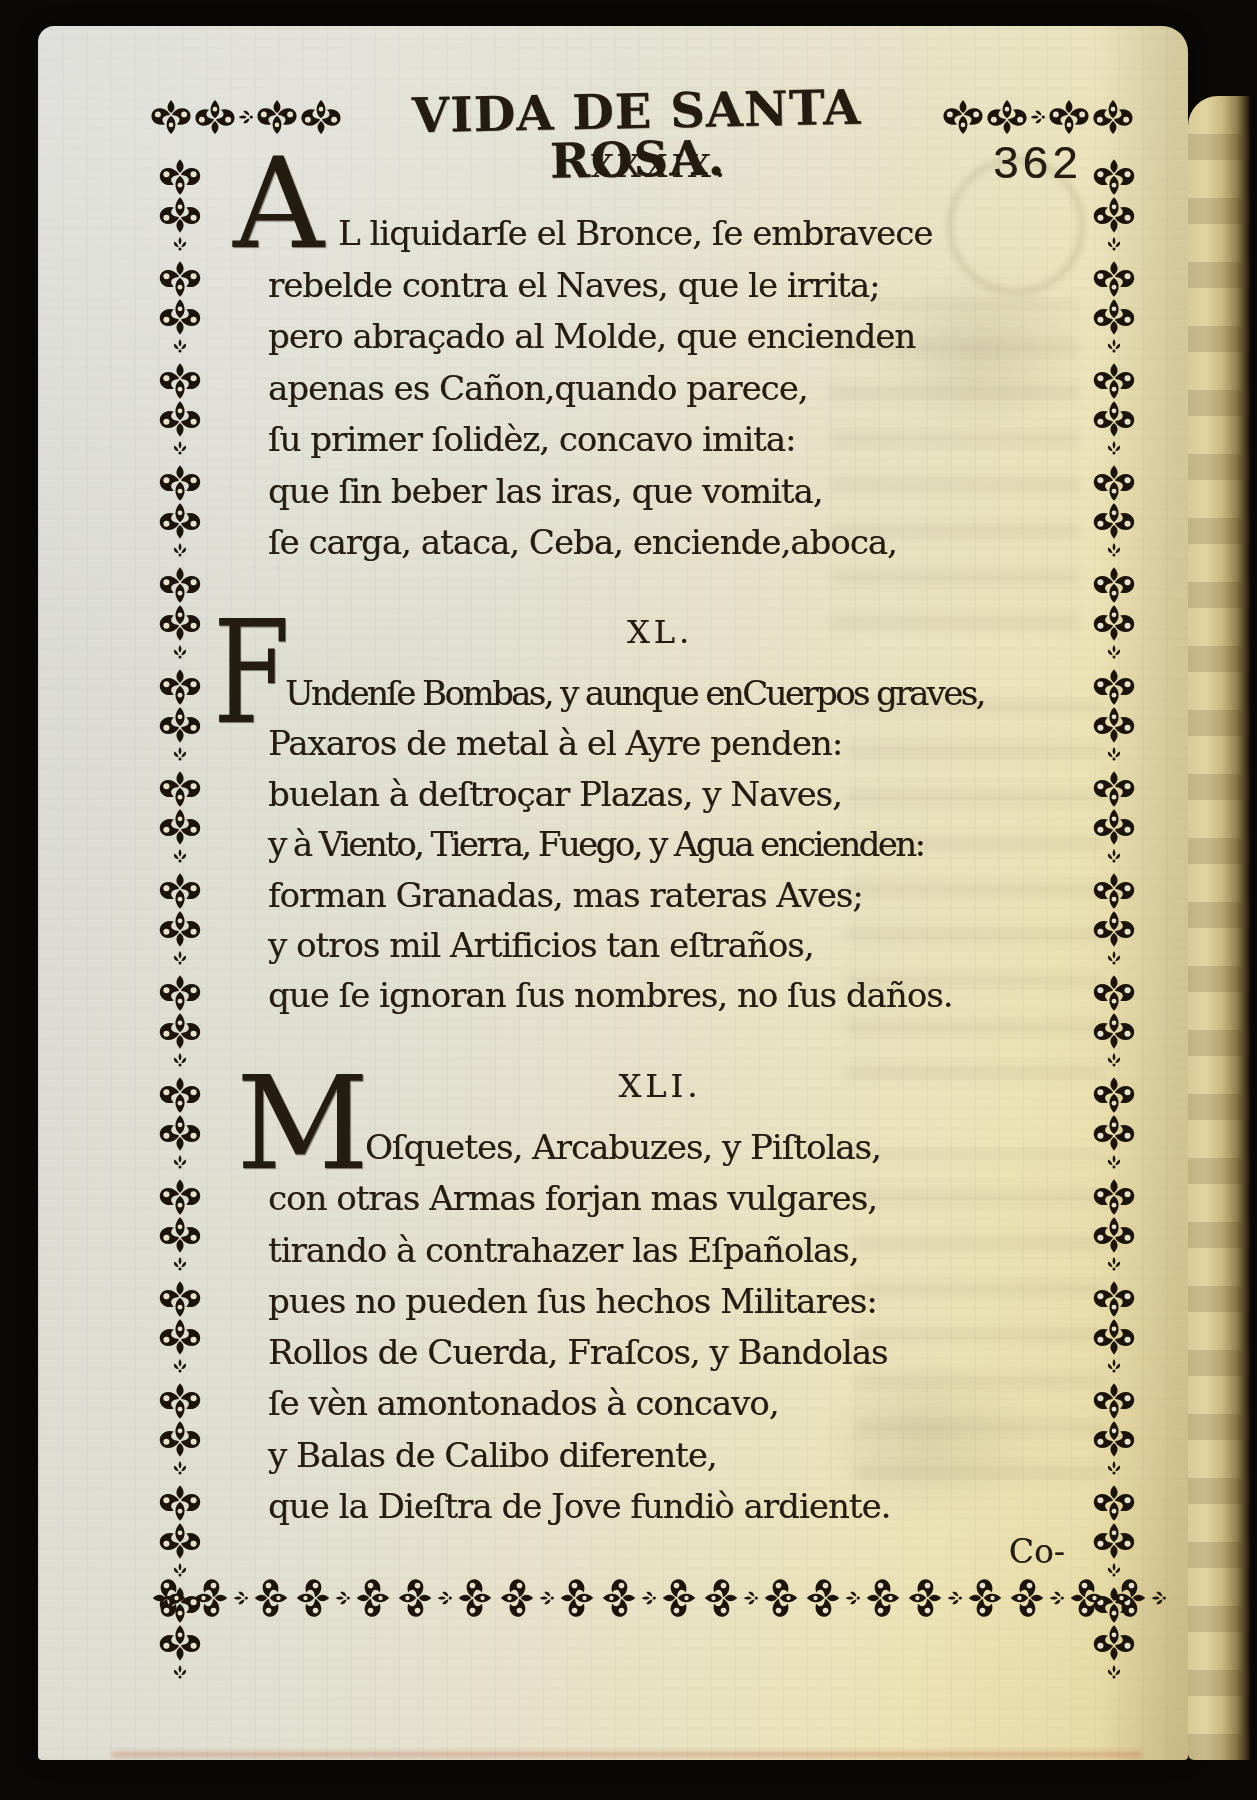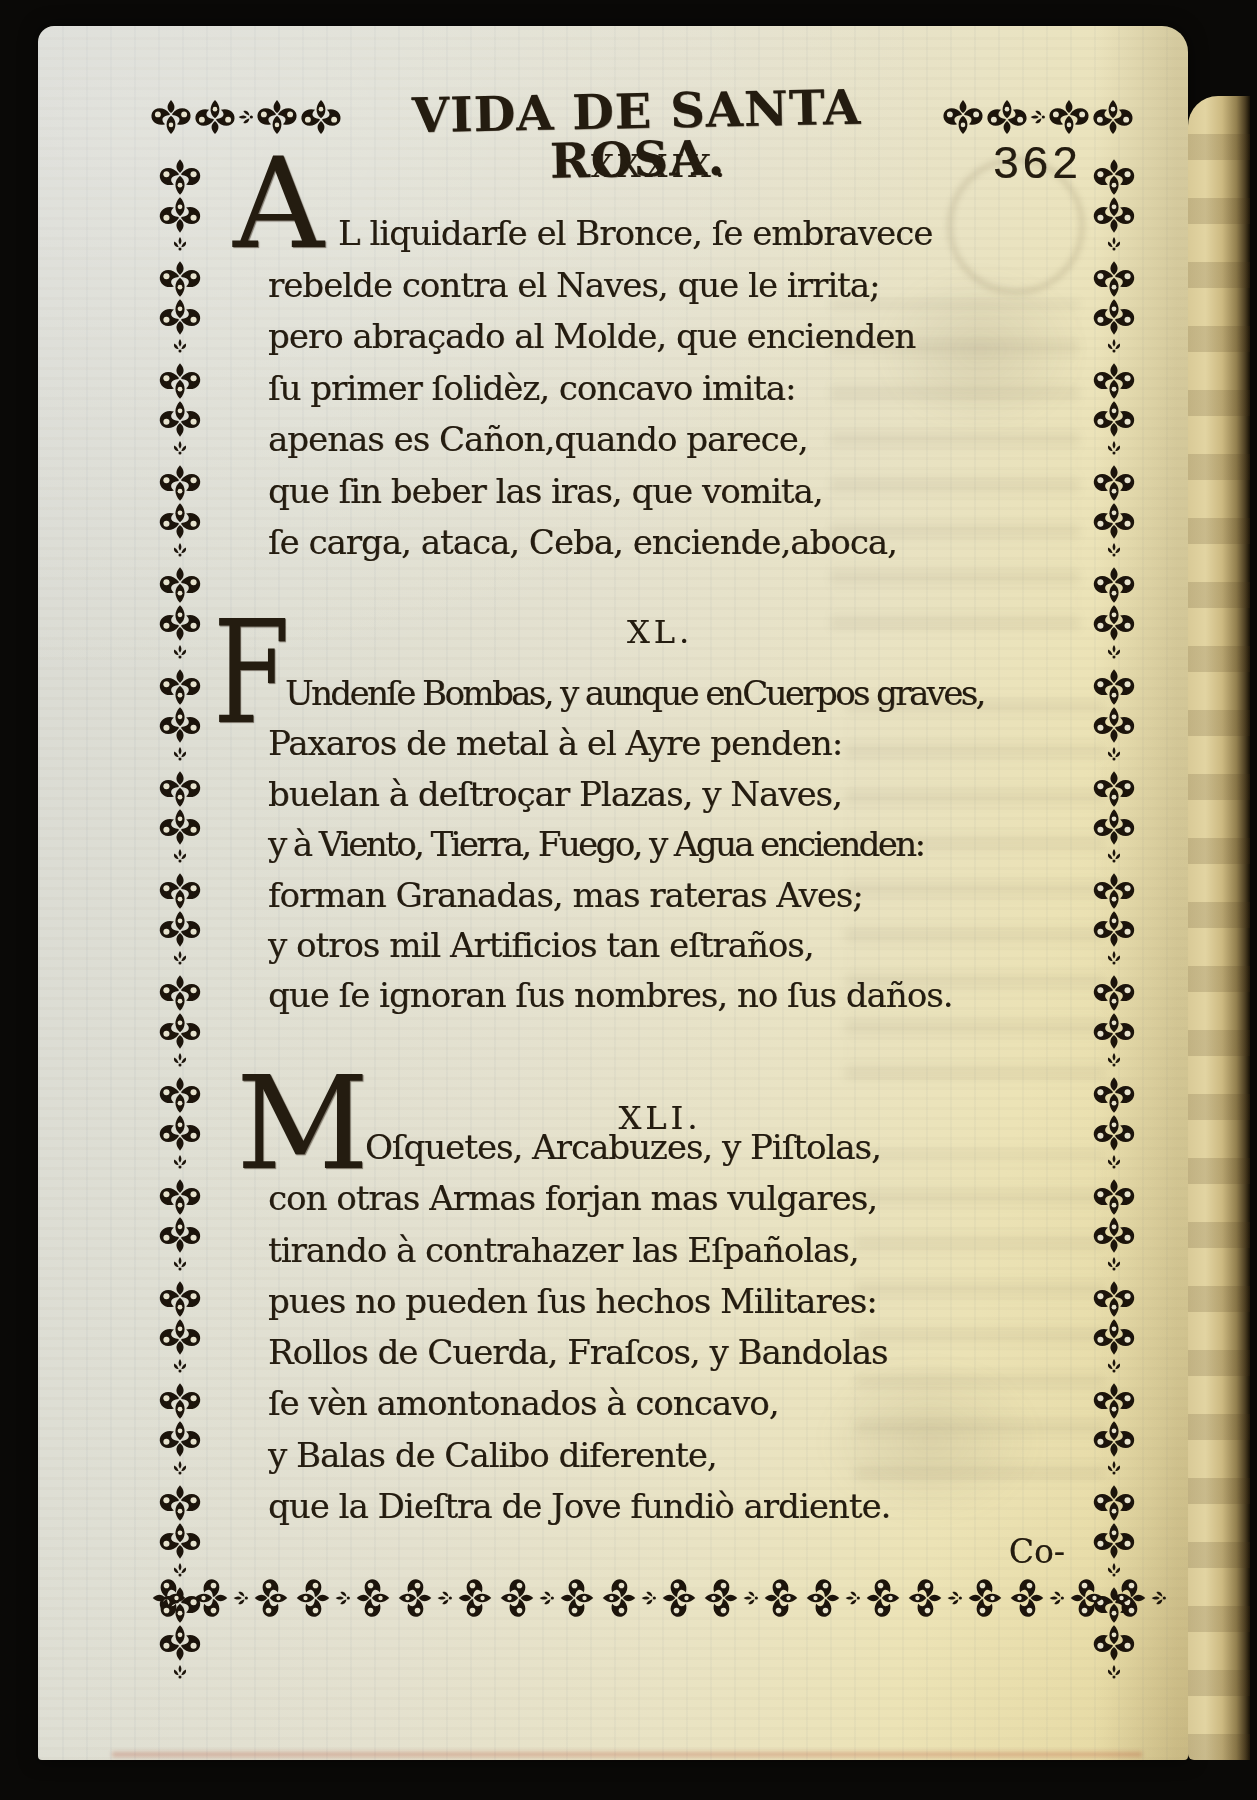--- a/index.html
+++ b/index.html
@@ -42,21 +42,21 @@
   .orn-row svg{margin:0 1px;}
   .orn-flourish{display:flex;align-items:center;gap:2px;}
 
   
   .printed{position:absolute;inset:0;}
   .title{position:absolute;left:337px;top:87px;width:600px;text-align:center;
     font-size:48px;font-weight:bold;letter-spacing:1px;line-height:1;
     transform:rotate(-1.1deg);text-shadow:0.5px 0.5px 0.7px rgba(40,28,14,0.55);}
   .heading{position:absolute;left:360px;width:600px;text-align:center;font-size:32px;
     letter-spacing:4px;line-height:1;text-shadow:0.4px 0.4px 0.6px rgba(40,28,14,0.5);}
-  #h1{top:150px;} #h2{top:616px;} #h3{top:1070px;margin-top:32px;}
+  #h1{top:150px;} #h2{top:616px;} #h3{top:1070px;}
   .pageno{position:absolute;left:992px;top:140px;font-size:46px;letter-spacing:2px;
     text-shadow:0.4px 0.4px 0.6px rgba(40,28,14,0.5);font-family:Liberation Mono, monospace;}
   .stanza{position:absolute;left:268px;width:836px;}
   #st1{top:208px;} #st2{top:668px;} #st3{top:1122px;}
   .line{font-size:34px;line-height:51.5px;letter-spacing:-1px;white-space:nowrap;
     text-shadow:0.45px 0.45px 0.6px rgba(40,28,14,0.5);}
   #st2 .line{line-height:50.4px;} #st3 .line{line-height:51.3px;}
   .tight{letter-spacing:-2.6px;}
   #st1 .first{padding-left:70px;} #st2 .first{padding-left:17px;} #st3 .first{padding-left:97px;}
   .dropcap{position:absolute;font-size:126px;line-height:1;
@@ -508,22 +508,22 @@
 
     <div class="title">VIDA DE SANTA ROSA.</div>
     <div class="pageno">362</div>
 
     <div class="heading" id="h1">XXXIX.</div>
     <div class="stanza" id="st1">
       <span class="dropcap">A</span>
       <div class="line first">L liquidarſe el Bronce, ſe embravece</div>
       <div class="line">rebelde contra el Naves, que le irrita;</div>
       <div class="line">pero abraçado al Molde, que encienden</div>
+      <div class="line">apenas es Cañon,quando parece,</div>
       <div class="line">ſu primer ſolidèz, concavo imita:</div>
-      <div class="line">apenas es Cañon,quando parece,</div>
       <div class="line">que ſin beber las iras, que vomita,</div>
       <div class="line">ſe carga, ataca, Ceba, enciende,aboca,</div>
     </div>
 
     <div class="heading" id="h2">XL.</div>
     <div class="stanza" id="st2">
       <span class="dropcap">F</span>
       <div class="line first tight">Undenſe Bombas, y aunque enCuerpos graves,</div>
       <div class="line">Paxaros de metal à el Ayre penden:</div>
       <div class="line">buelan à deſtroçar Plazas, y Naves,</div>

